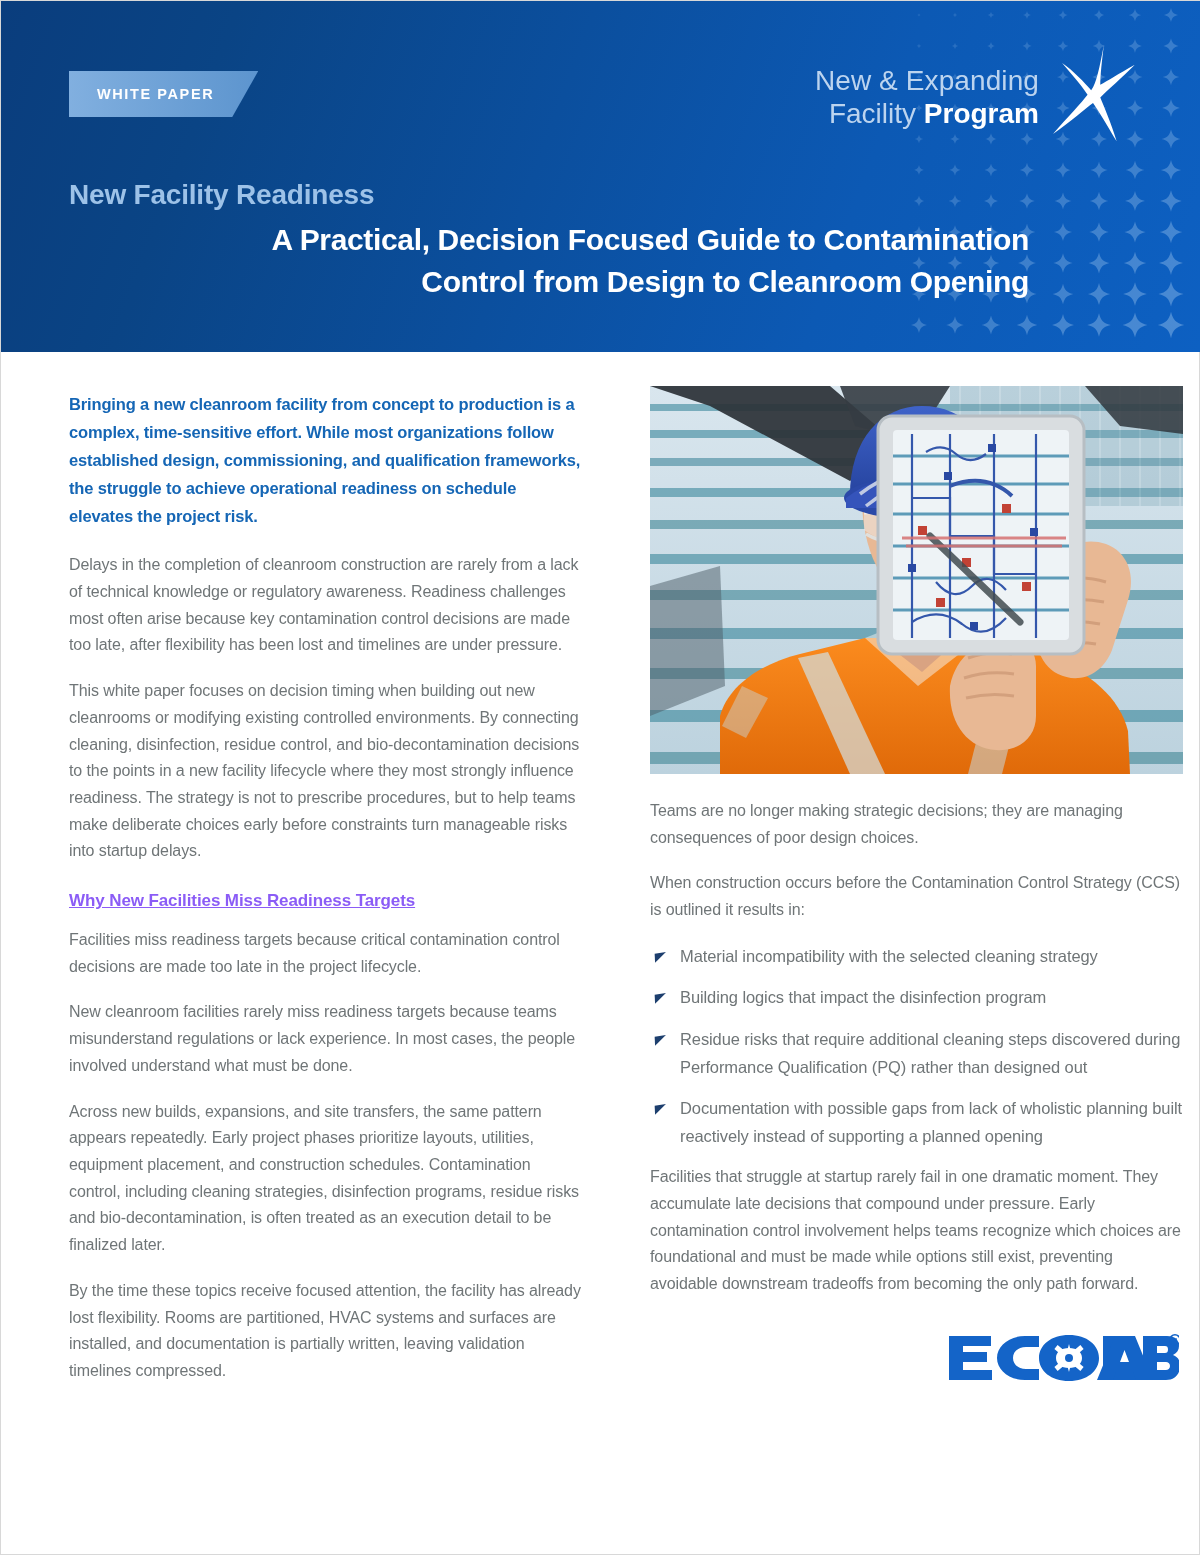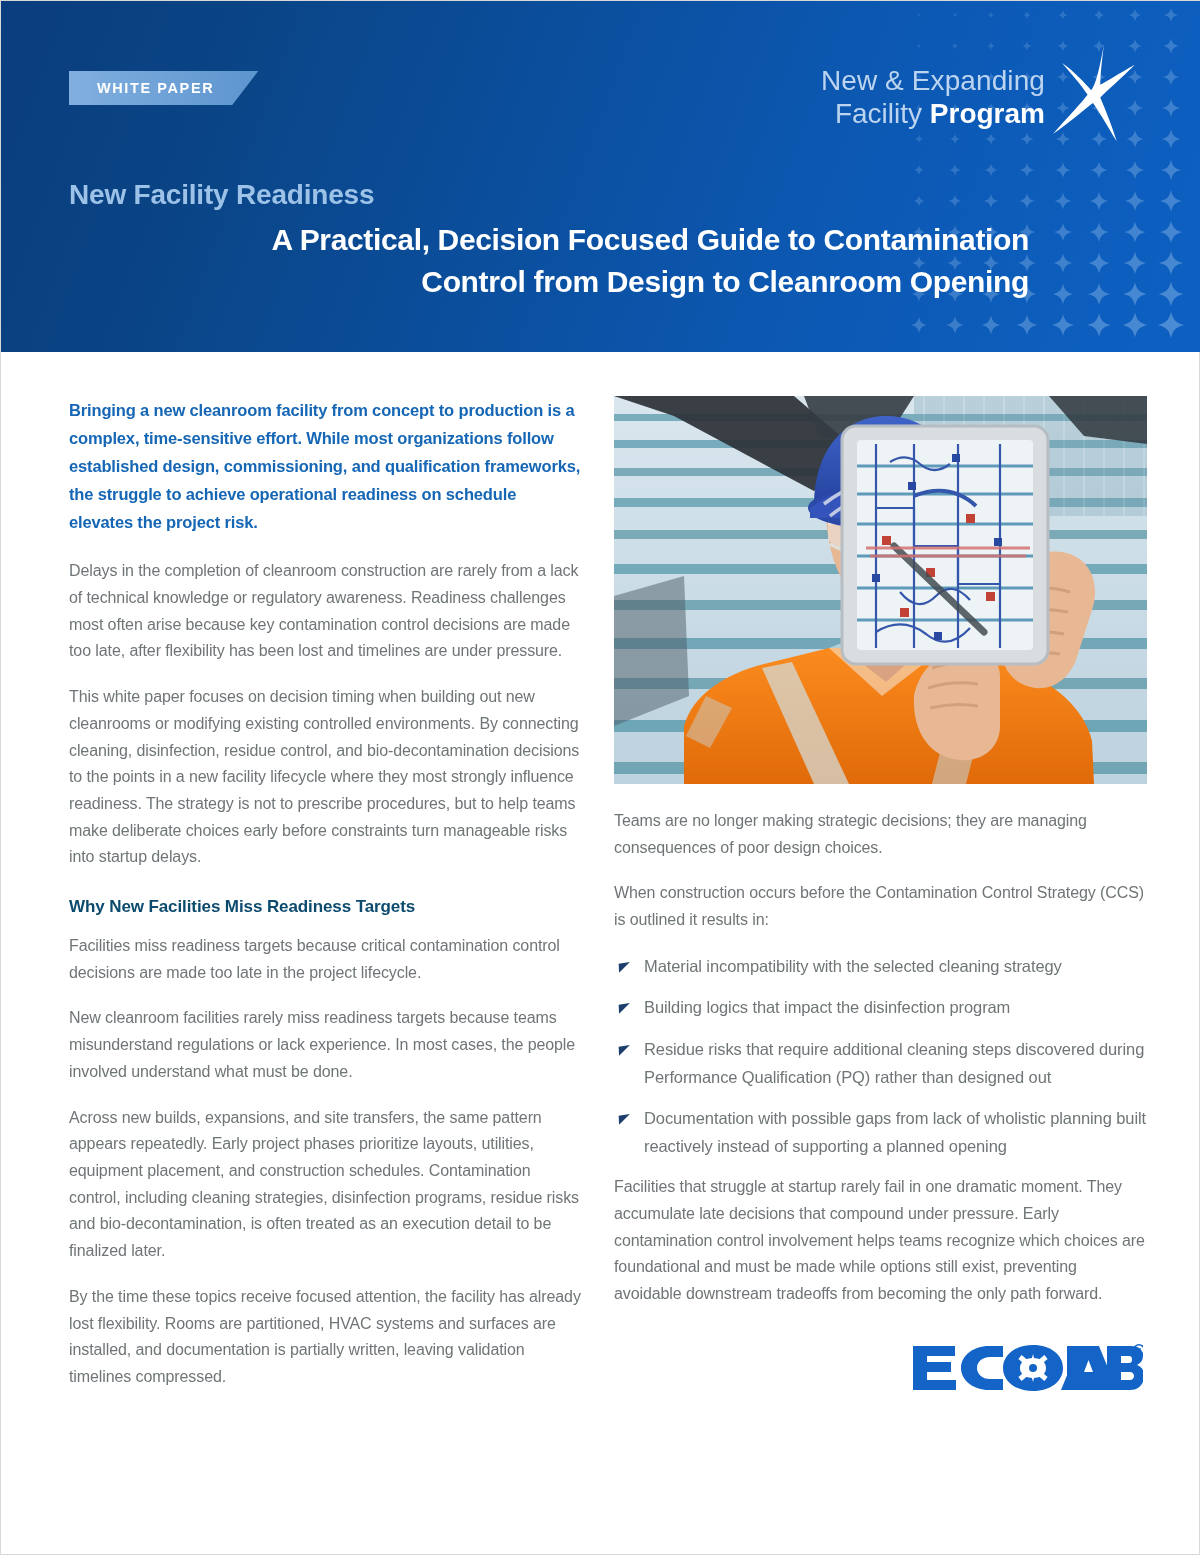--- a/index.html
+++ b/index.html
@@ -44,40 +44,41 @@
     position: absolute;
     left: 68px;
     top: 70px;
     height: 34px;
   }
 
   .badge {
     position: relative;
     display: flex;
     align-items: center;
-    height: 34px;
+    height: 46px;
     padding: 0 44px 0 28px;
     background: linear-gradient(90deg, rgba(150,195,240,0.85) 0%, rgba(120,175,230,0.75) 100%);
     clip-path: polygon(0 0, 100% 0, calc(100% - 26px) 100%, 0 100%);
   }
 
   .badge-label {
     font-size: 14.5px;
     font-weight: bold;
     letter-spacing: 1.6px;
     color: #ffffff;
     white-space: nowrap;
   }
 
   .program-logo {
     position: absolute;
     right: 62px;
     top: 50px;
     display: flex;
     align-items: center;
+    gap: 6px;
   }
 
   .program-text {
     text-align: right;
     line-height: 1.18;
   }
 
   .program-line1 {
     font-size: 28px;
     color: #bcd4ef;
@@ -124,23 +125,24 @@
     color: #ffffff;
     font-weight: bold;
     line-height: 1.38;
     letter-spacing: -0.35px;
     text-align: right;
   }
 
   
   .content {
     position: relative;
-    padding: 44px 58px 0 68px;
+    padding: 34px 58px 0 68px;
     display: flex;
-    gap: 32px;
+    gap: 68px;
+    align-items: center;
   }
 
   .col-left { width: 513px; flex: none; }
   .col-right { width: 533px; flex: none; }
 
   .lede {
     font-size: 16.5px;
     line-height: 1.70;
     color: #1566b5;
     font-weight: bold;
@@ -152,25 +154,26 @@
     font-size: 16px;
     line-height: 1.67;
     color: #6f7577;
     margin-bottom: 19px;
     letter-spacing: -0.1px;
   }
 
   h2.section-heading {
     font-size: 17px;
     line-height: 1.4;
-    color: #0c4a6e;
+    color: #8b5cf6;
     font-weight: bold;
     margin-top: 24px;
     margin-bottom: 14px;
     letter-spacing: -0.1px;
+    text-decoration: underline;
   }
 
   .photo {
     width: 533px;
     height: 388px;
     position: relative;
     overflow: hidden;
     background: #b9c9d4;
     margin-bottom: 24px;
   }

